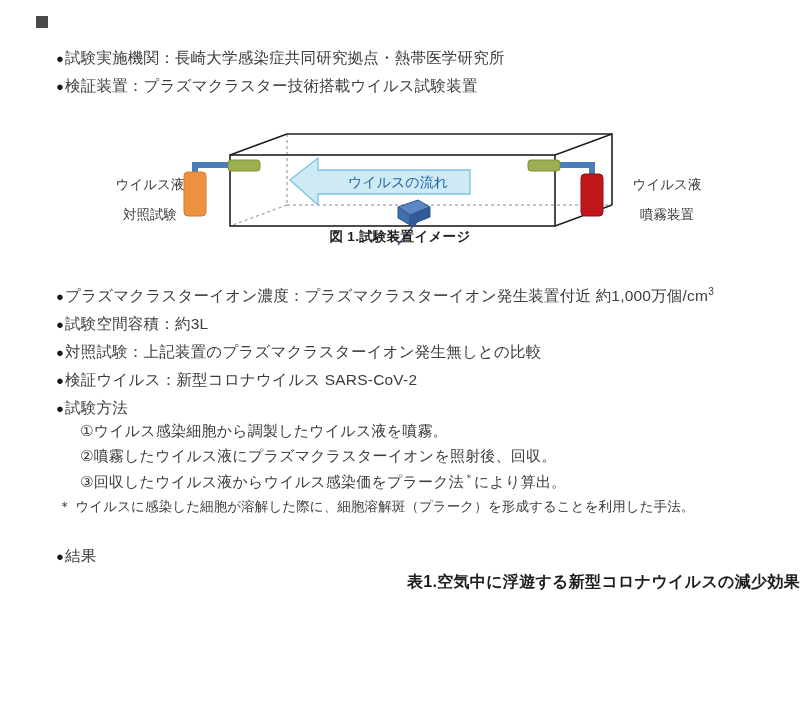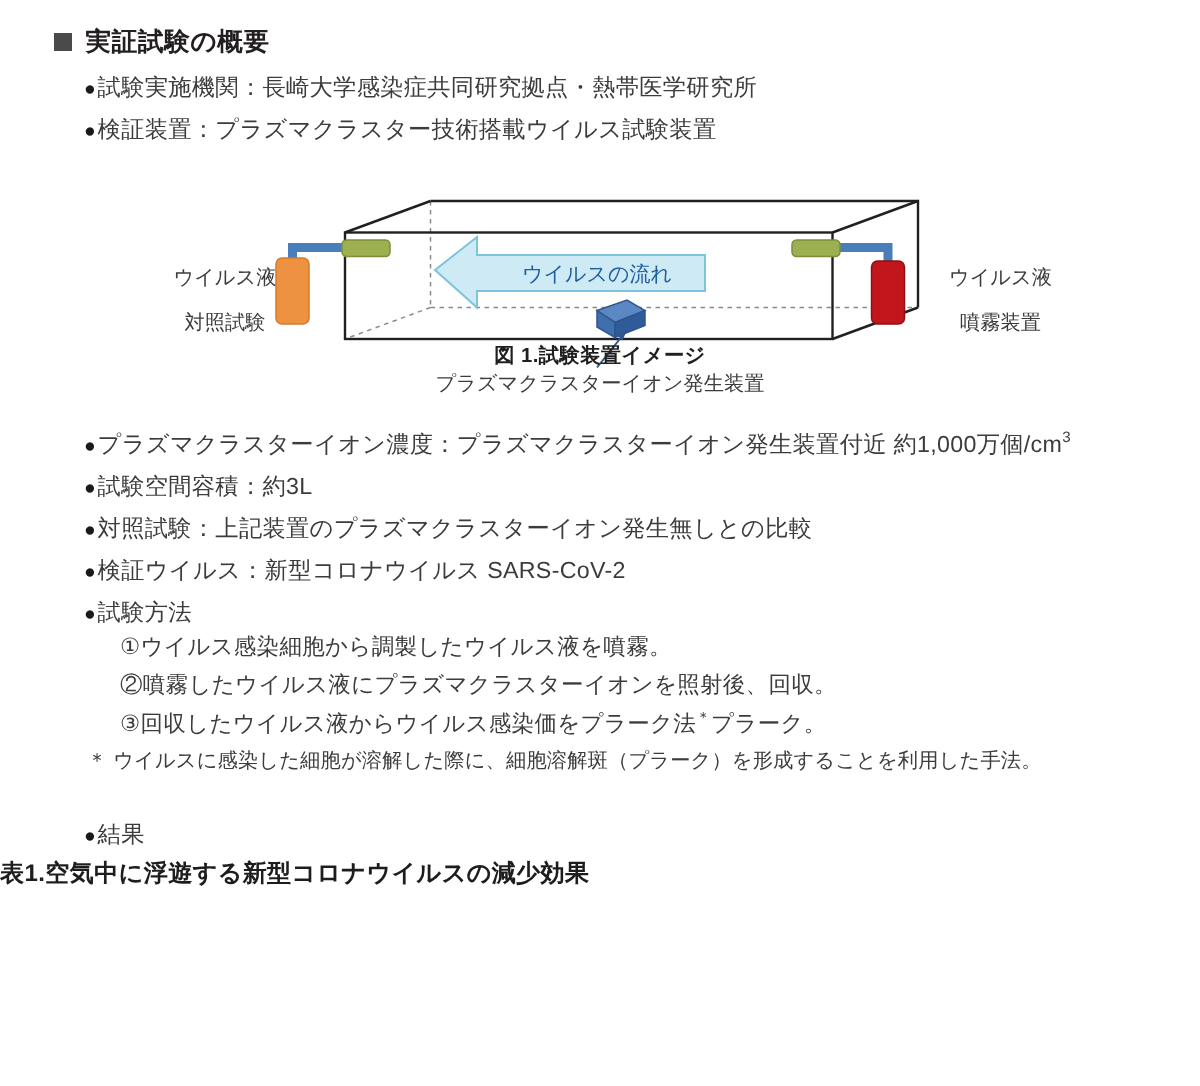--- a/index.html
+++ b/index.html
@@ -99,21 +99,21 @@
     white-space: nowrap;
     text-align: center;
   }
 
   
   .table-caption {
     position: absolute;
     left: 0;
     top: 572px;
     width: 800px;
-    text-align: left;
+    text-align: right;
     font-size: 16px;
     font-weight: bold;
     color: #1d1d1d;
     letter-spacing: 0.3px;
   }
 
   
   #result-table {
     position: absolute;
     left: 55px;
@@ -137,21 +137,20 @@
   .cell-no { width: 236px; }
   .cell-yes { width: 245px; }
   .cell-rate { width: 79px; }
   .two-line { line-height: 1.35; }
 </style>
 </head>
 <body>
 
 <div class="page-heading">
   <span class="sq-marker"></span>
-  <span>実証試験の概要</span>
 </div>
 
 <div class="bullet-line" style="left:56px; top:48px;">
   <span class="bullet-dot">●</span>
   <span class="bullet-text">試験実施機関：長崎大学感染症共同研究拠点・熱帯医学研究所</span>
 </div>
 <div class="bullet-line" style="left:56px; top:76px;">
   <span class="bullet-dot">●</span>
   <span class="bullet-text">検証装置：プラズマクラスター技術搭載ウイルス試験装置</span>
 </div>
@@ -198,21 +197,20 @@
 
     <line x1="398" y1="137" x2="418" y2="112" stroke="#2f568f" stroke-width="1.3"></line>
     <polygon points="418,112 411,115 415,119" fill="#2f568f"></polygon>
   </svg>
 
   
   <div class="fig-label" style="left:95px; top:68px; width:110px;">ウイルス液</div>
   <div class="fig-label" style="left:95px; top:98px; width:110px;">対照試験</div>
   <div class="fig-label" style="left:612px; top:68px; width:110px;">ウイルス液</div>
   <div class="fig-label" style="left:612px; top:98px; width:110px;">噴霧装置</div>
-  <div class="fig-label" style="left:0; top:139px; width:800px;">プラズマクラスターイオン発生装置</div>
 </div>
 
 <div class="fig-caption">図 1.試験装置イメージ</div>
 
 <div class="bullet-line" style="left:56px; top:286px;">
   <span class="bullet-dot">●</span>
   <span class="bullet-text"><span>プラズマクラスターイオン濃度：プラズマクラスターイオン発生装置付近 約1,000万個/cm</span><sup>3</sup></span>
 </div>
 <div class="bullet-line" style="left:56px; top:314px;">
   <span class="bullet-dot">●</span>
@@ -225,22 +223,22 @@
 <div class="bullet-line" style="left:56px; top:370px;">
   <span class="bullet-dot">●</span>
   <span class="bullet-text">検証ウイルス：新型コロナウイルス SARS-CoV-2</span>
 </div>
 <div class="bullet-line" style="left:56px; top:398px;">
   <span class="bullet-dot">●</span>
   <span class="bullet-text">試験方法</span>
 </div>
 
 <div class="num-line" style="left:80px; top:422px;">①ウイルス感染細胞から調製したウイルス液を噴霧。</div>
-<div class="num-line" style="left:80px; top:447px;font-family:Liberation Serif, serif;">②噴霧したウイルス液にプラズマクラスターイオンを照射後、回収。</div>
-<div class="num-line" style="left:80px; top:472px;"><span>③回収したウイルス液からウイルス感染価をプラーク法</span><sup>＊</sup><span>プラーク。</span></div>
+<div class="num-line" style="left:80px; top:447px;">②噴霧したウイルス液にプラズマクラスターイオンを照射後、回収。</div>
+<div class="num-line" style="left:80px; top:472px;"><span>③回収したウイルス液からウイルス感染価をプラーク法</span><sup>＊</sup><span>により算出。</span></div>
 
 <div class="note-line" style="left:58px; top:498px;">＊ ウイルスに感染した細胞が溶解した際に、細胞溶解斑（プラーク）を形成することを利用した手法。</div>
 
 <div class="bullet-line" style="left:56px; top:546px;">
   <span class="bullet-dot">●</span>
   <span class="bullet-text">結果</span>
 </div>
 
 <div class="table-caption">表1.空気中に浮遊する新型コロナウイルスの減少効果</div>
 

